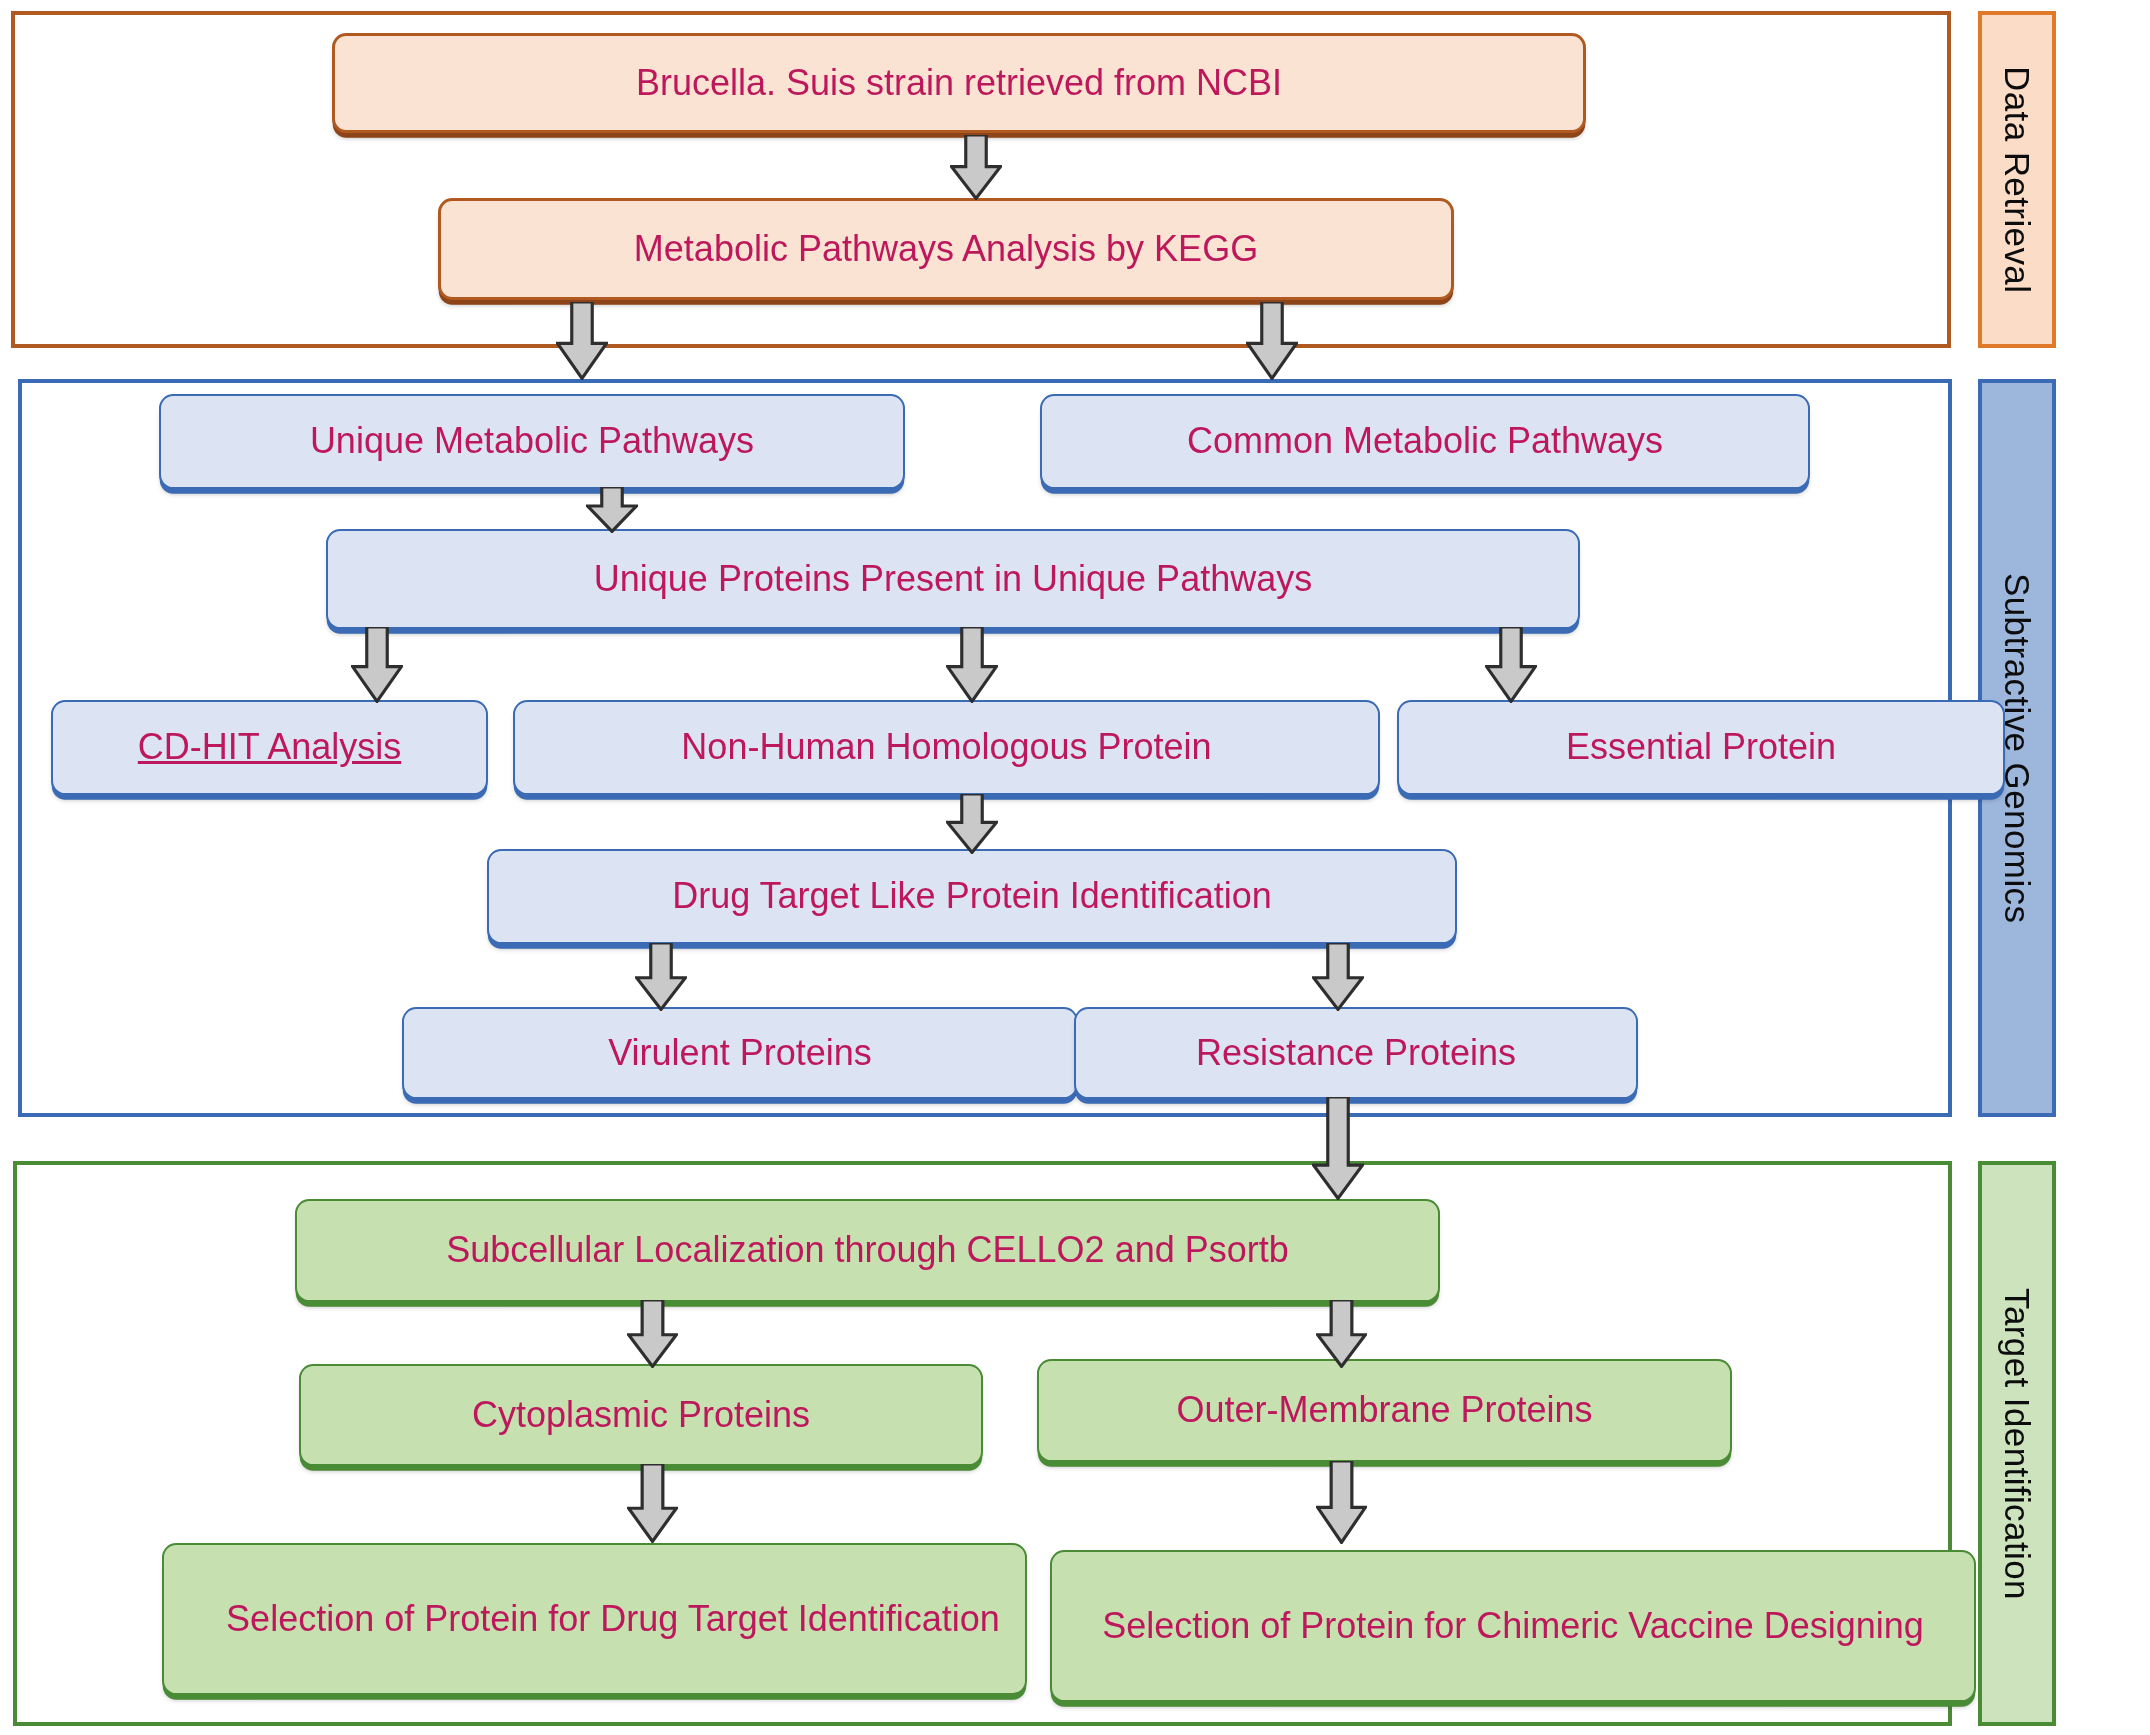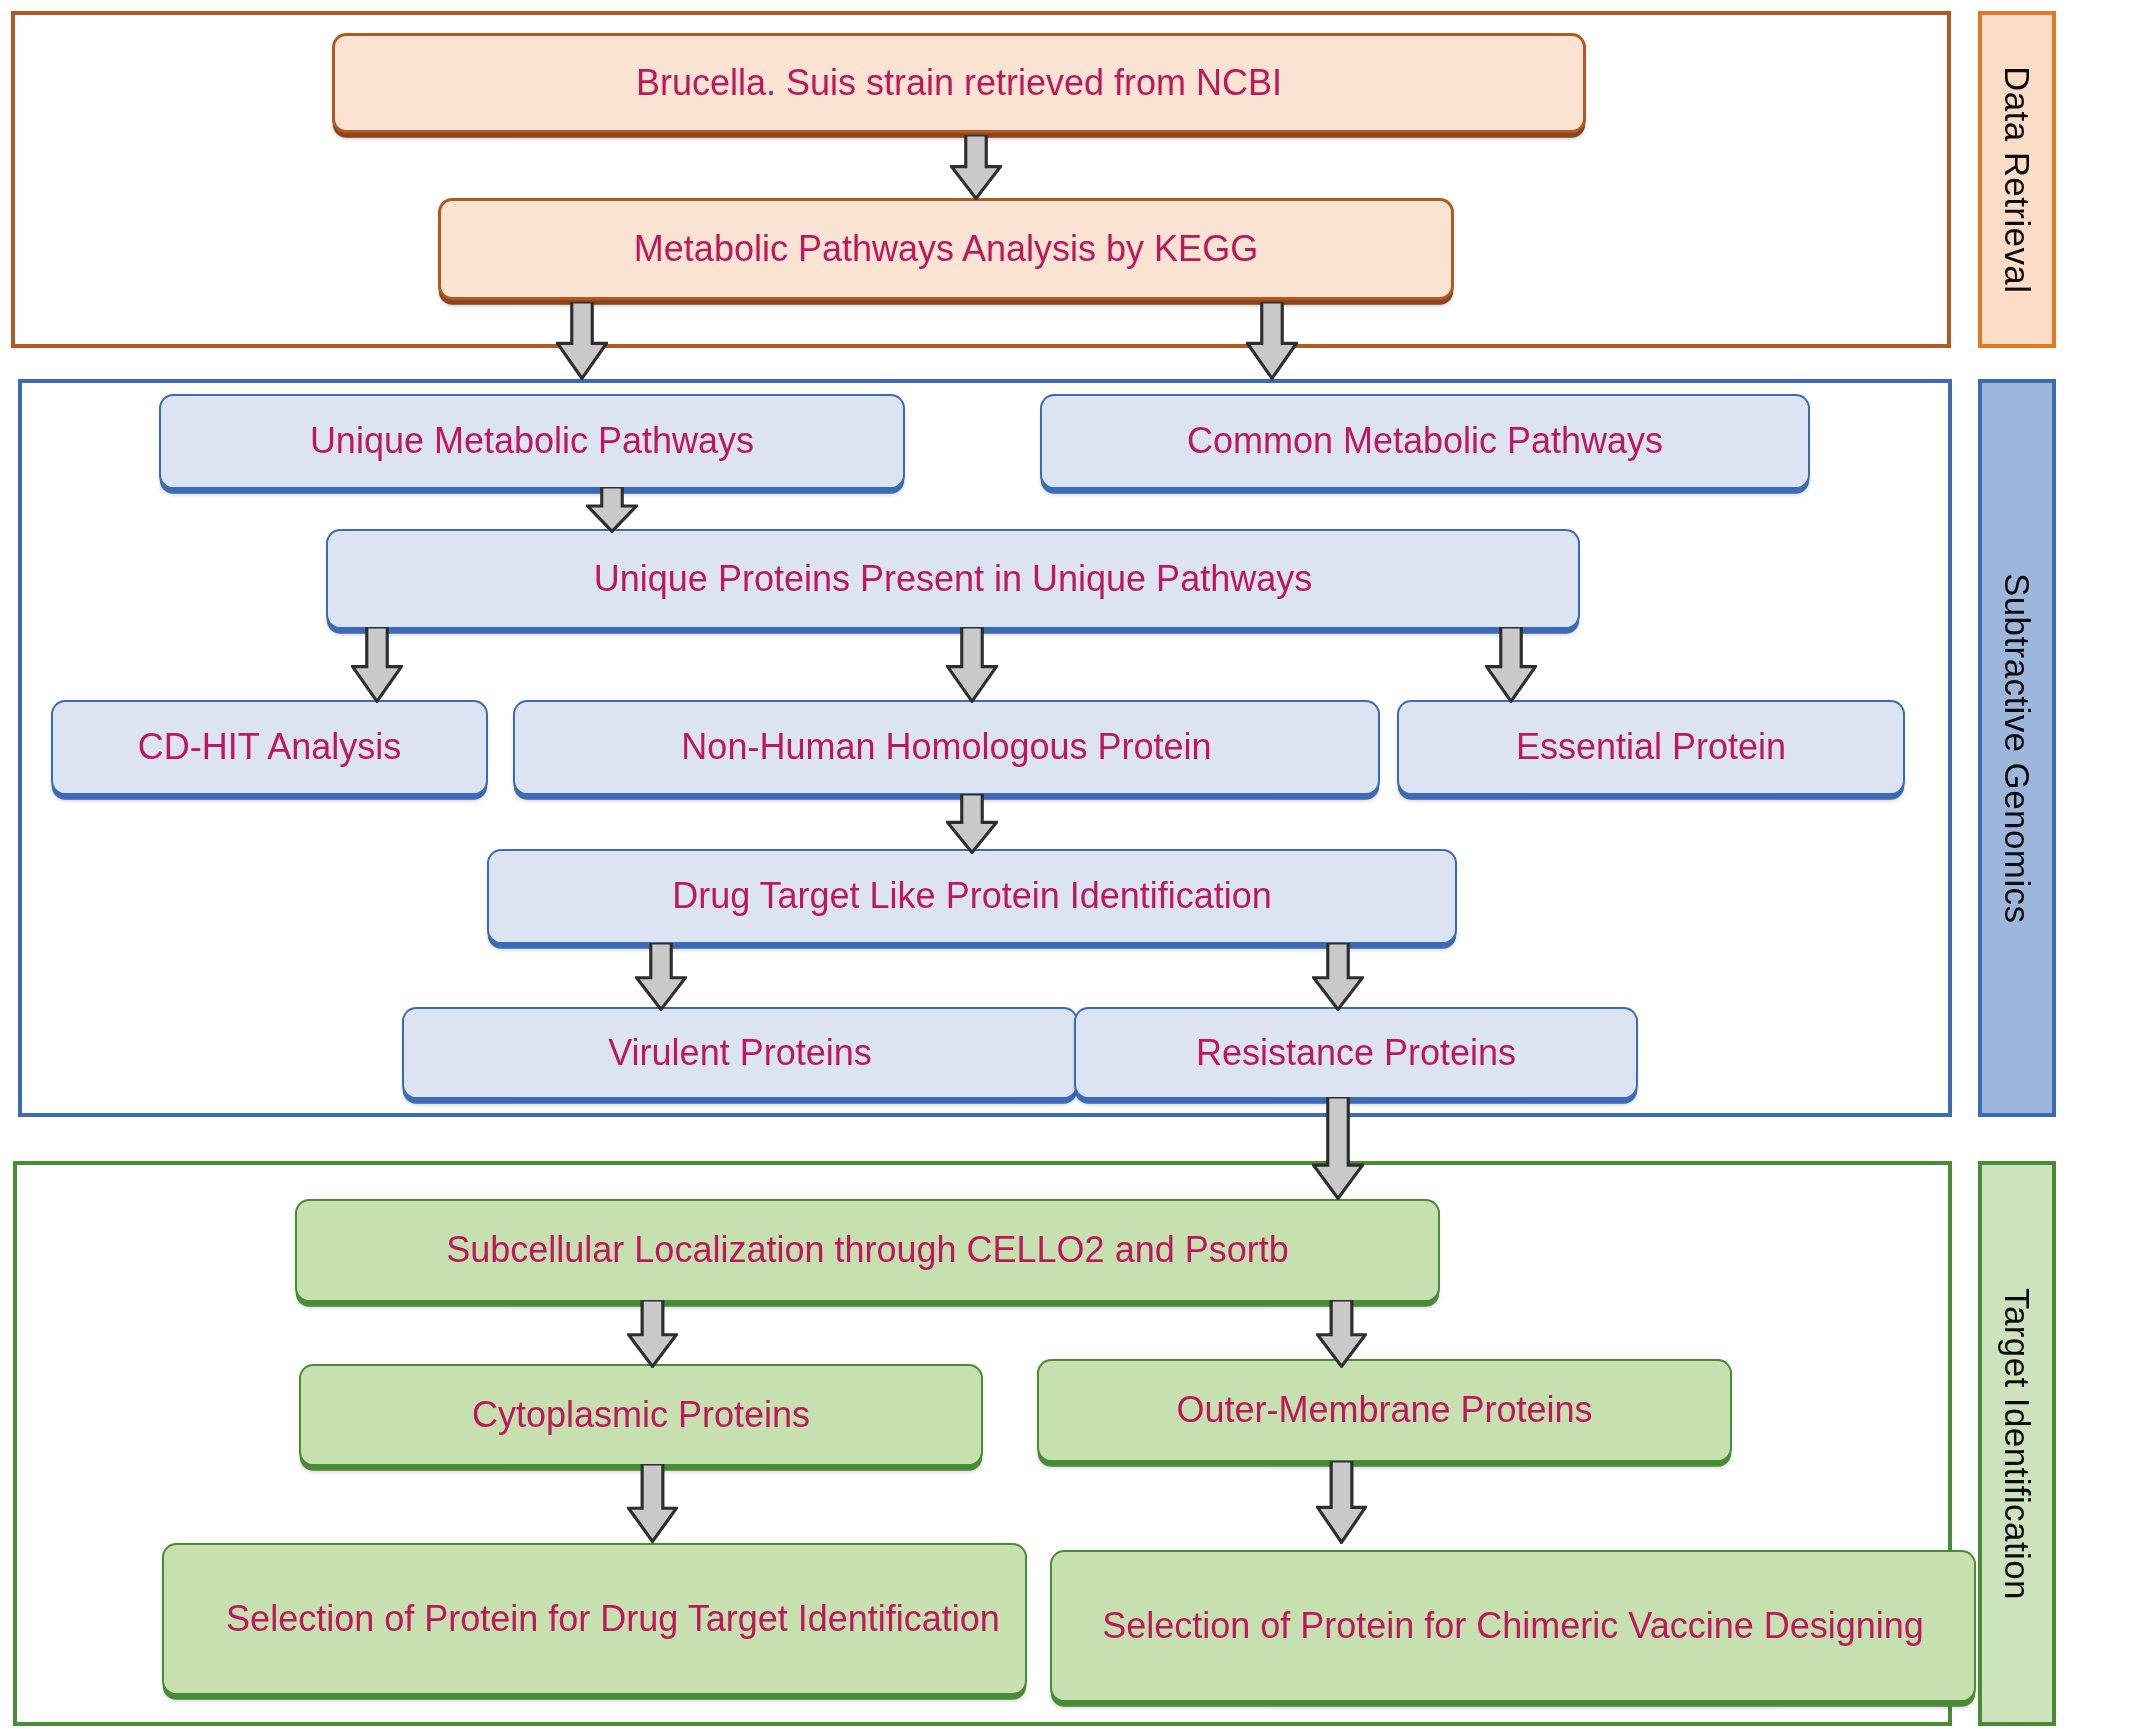--- a/index.html
+++ b/index.html
@@ -112,29 +112,29 @@
   </div>
 
   <div class="node blue" style="left:1040px; top:394px; width:770px; height:95px;">
     <span class="lbl">Common Metabolic Pathways</span>
   </div>
 
   <div class="node blue" style="left:326px; top:529px; width:1254px; height:100px;">
     <span class="lbl">Unique Proteins Present in Unique Pathways</span>
   </div>
 
-  <div class="node blue" style="left:51px; top:700px; width:437px; height:95px;">
+  <div class="node blue" style="left:51px; top:700px; width:437px; height:95px;text-decoration:underline;">
     <span class="lbl">CD-HIT Analysis</span>
   </div>
 
   <div class="node blue" style="left:513px; top:700px; width:867px; height:95px;">
     <span class="lbl">Non-Human Homologous Protein</span>
   </div>
 
-  <div class="node blue" style="left:1397px; top:700px; width:508px; height:95px;">
+  <div class="node blue" style="left:1397px; top:700px; width:608px; height:95px;">
     <span class="lbl">Essential Protein</span>
   </div>
 
   <div class="node blue" style="left:487px; top:849px; width:970px; height:95px;">
     <span class="lbl">Drug Target Like Protein Identification</span>
   </div>
 
   <div class="node blue" style="left:402px; top:1007px; width:676px; height:92px;align-items:center;">
     <span class="lbl">Virulent Proteins</span>
   </div>

